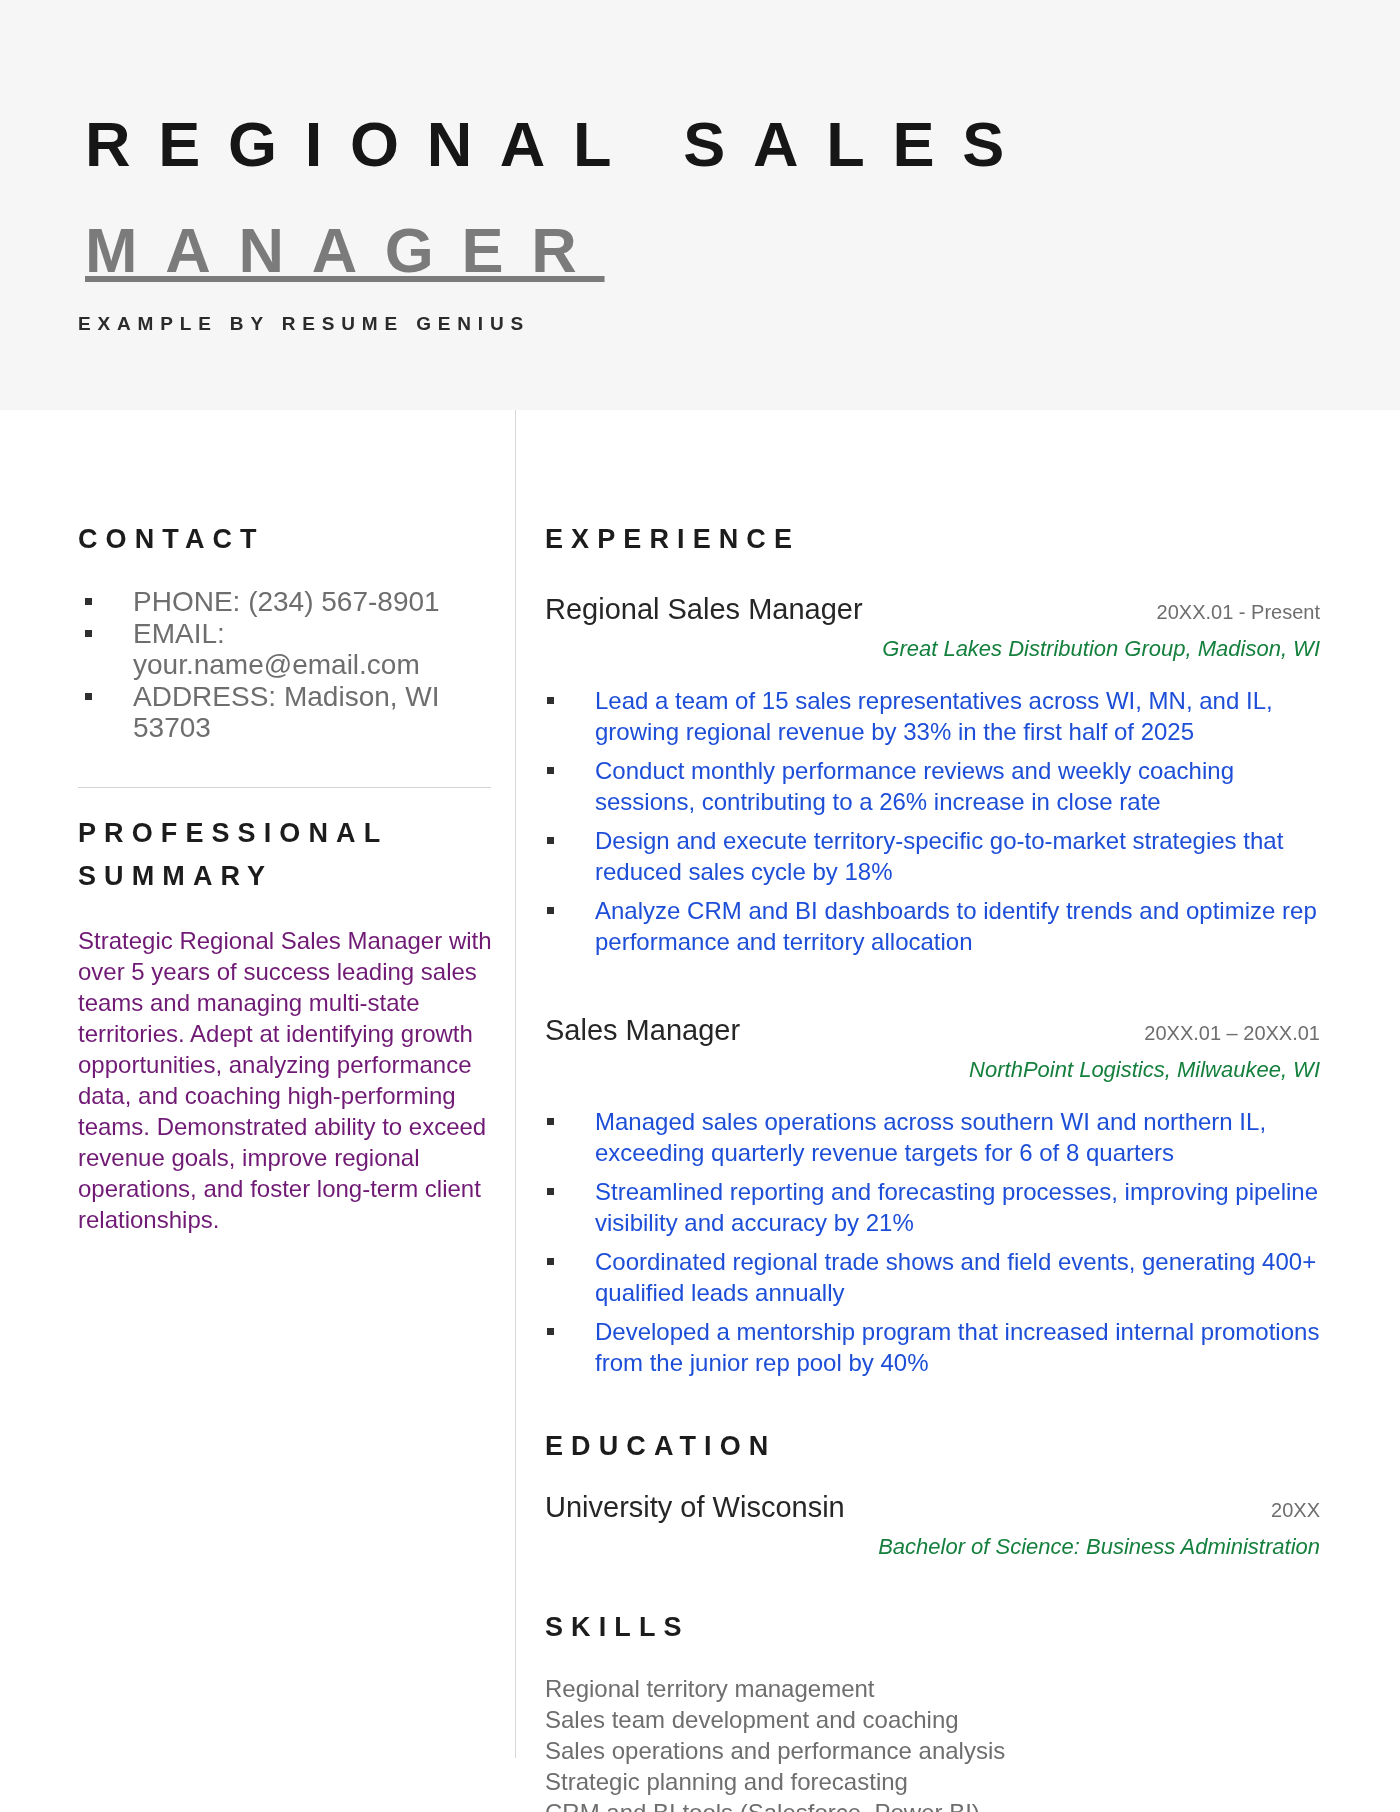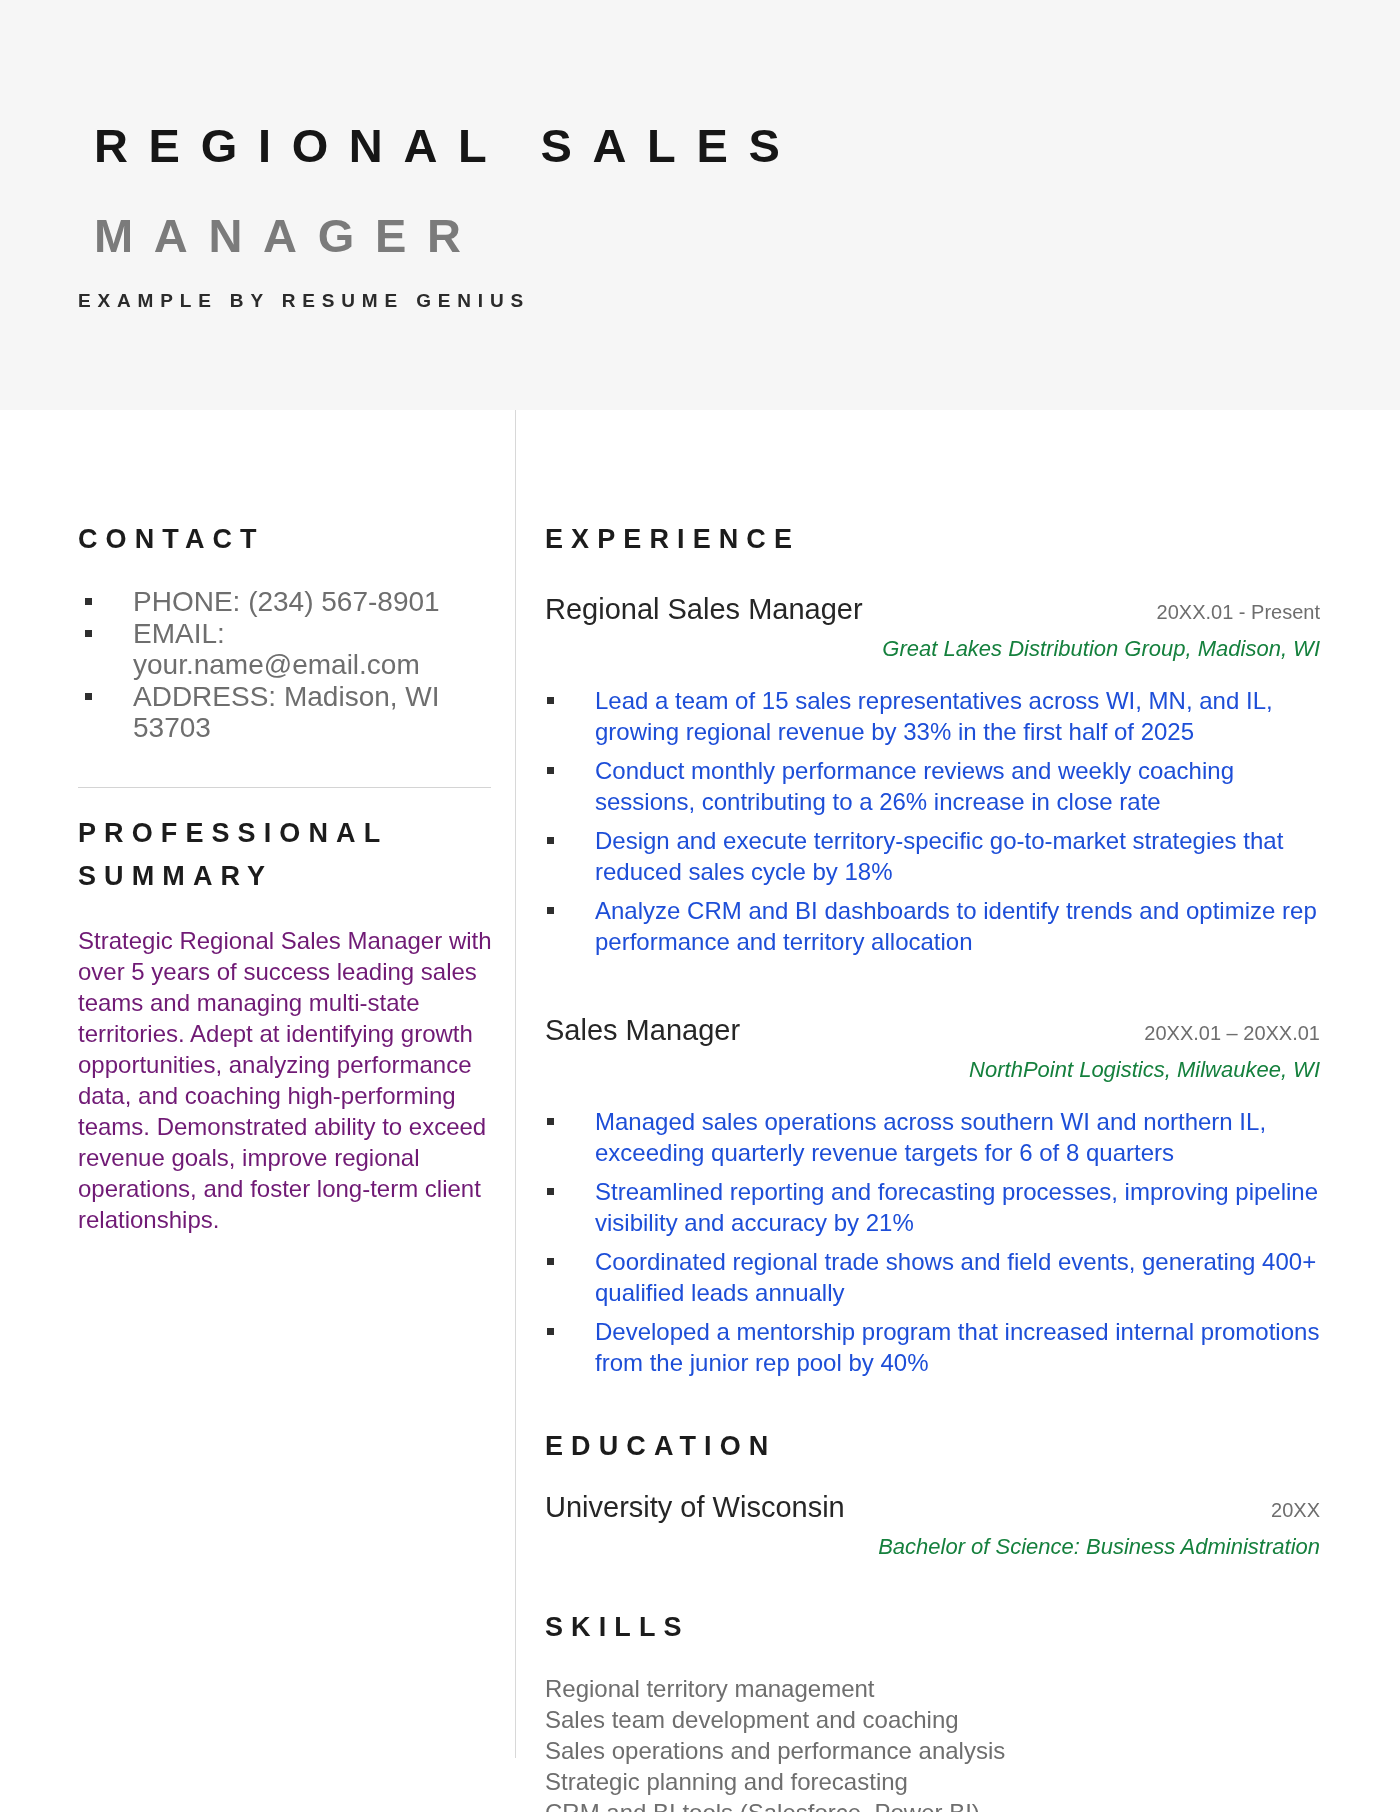--- a/index.html
+++ b/index.html
@@ -12,27 +12,27 @@
   }
   .page { width: 1400px; height: 1812px; position: relative; }
 
   
   .header {
     height: 410px; background: #f6f6f6;
     box-sizing: border-box;
     padding: 106px 60px 0 78px;
   }
   .title-line {
-    margin: 16px; line-height: 1;
-    font-size: 47px; font-weight: 700;
+    margin: 7px; line-height: 1;
+    font-size: 63px; font-weight: 700;
     letter-spacing: 0.44em;
     color: #161616;
     white-space: nowrap;
   }
-  .title-line.muted { color: #7b7b7b; margin-top: 43px; }
+  .title-line.muted { color: #7b7b7b; margin-top: 43px; text-decoration: underline; }
   .subtitle {
     margin-top: 31px;
     font-size: 19px; font-weight: 700;
     letter-spacing: 0.36em;
     color: #2b2b2b;
     white-space: nowrap;
   }
 
   
   .columns { position: relative; height: 1402px; display: flex; }

